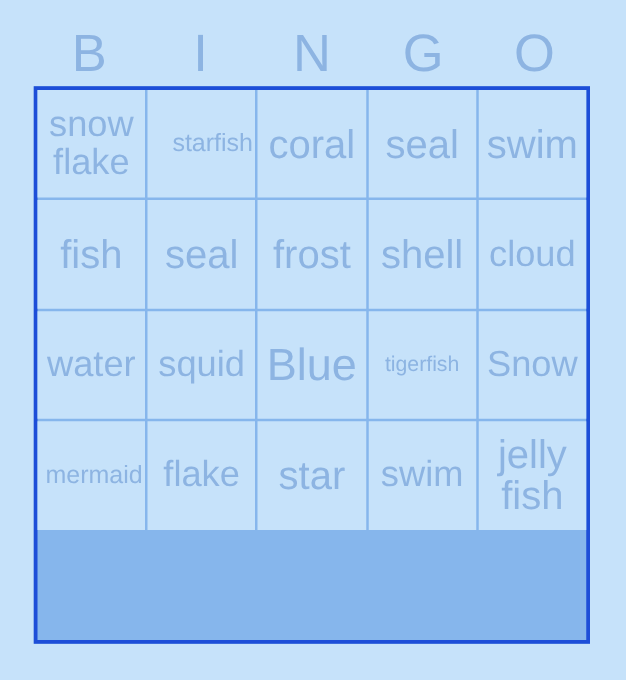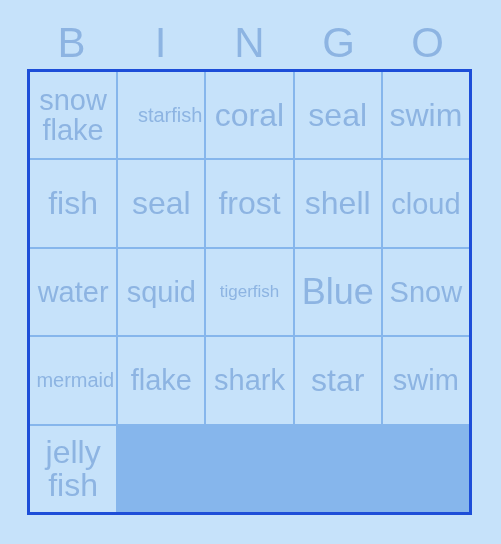--- a/index.html
+++ b/index.html
@@ -132,36 +132,33 @@
       <div class="cell">
         <span class="cell-text size-md">cloud</span>
       </div>
       <div class="cell">
         <span class="cell-text size-md">water</span>
       </div>
       <div class="cell">
         <span class="cell-text size-md">squid</span>
       </div>
       <div class="cell">
-        <span class="cell-text size-xxs">tigerfish</span>
+        <span class="cell-text size-xl">Blue</span>
       </div>
       <div class="cell">
-        <span class="cell-text size-xl">Blue</span>
+        <span class="cell-text size-xxs">tigerfish</span>
       </div>
       <div class="cell">
         <span class="cell-text size-md">Snow</span>
       </div>
       <div class="cell">
         <span class="cell-text size-xs">mermaid</span>
       </div>
       <div class="cell">
         <span class="cell-text size-md">flake</span>
-      </div>
-      <div class="cell">
-        <span class="cell-text size-md">shark</span>
       </div>
       <div class="cell">
         <span class="cell-text size-lg">star</span>
       </div>
       <div class="cell">
         <span class="cell-text size-md">swim</span>
       </div>
       <div class="cell">
         <span class="cell-text size-lg">jelly
 fish</span>

